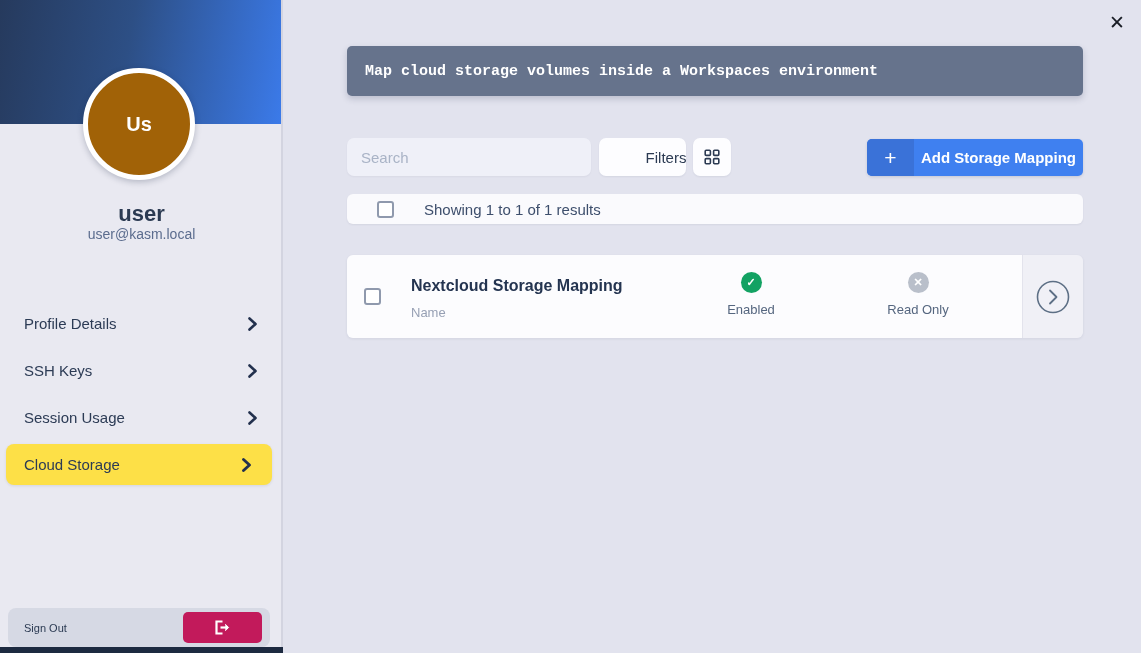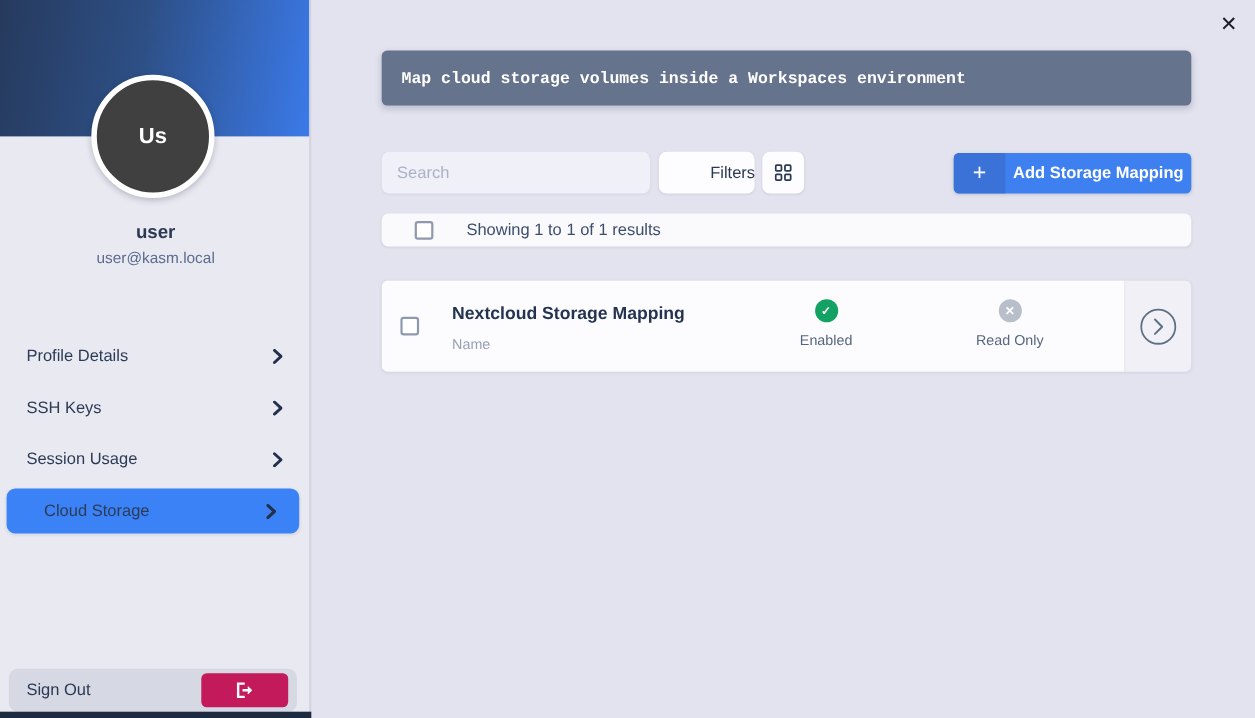--- a/index.html
+++ b/index.html
@@ -18,58 +18,58 @@
     background: #e9e9f1;
     border-right: 2px solid #d3d4e0;
   }
   .sidebar-header {
     position: absolute; left: 0; top: 0; width: 100%; height: 124px;
     background: linear-gradient(100deg, #263a5d 0%, #2d4f85 45%, #3b7ae9 100%);
   }
   .avatar {
     position: absolute; left: 83px; top: 68px; width: 112px; height: 112px;
     border-radius: 50%;
-    background: #404040;
+    background: #a16207;
     border: 5px solid #ffffff;
     display: flex; align-items: center; justify-content: center;
     box-shadow: 0 2px 6px rgba(20,30,60,.25);
   }
   .avatar span { color: #ffffff; font-size: 20px; font-weight: bold; }
   .username {
     position: absolute; top: 201px; left: 0; width: 283px;
-    text-align: center; font-size: 17px; font-weight: bold; color: #2b3a52;
+    text-align: center; font-size: 22px; font-weight: bold; color: #2b3a52;
   }
   .email {
     position: absolute; top: 226px; left: 0; width: 283px;
     text-align: center; font-size: 14px; color: #5b6c8e;
   }
   .menu { position: absolute; top: 300px; left: 0; width: 283px; }
   .menu-item {
     position: relative; height: 47px; display: flex; align-items: center;
     padding: 0 24px; cursor: pointer;
   }
   .menu-item .menu-label { font-size: 15px; color: #2c3b55; }
   .menu-item .chev { position: absolute; right: 26px; top: 50%; transform: translateY(-50%); }
   .menu-item.active {
-    background: #3b82f6;
+    background: #fde047;
     border-radius: 8px;
     margin: 0 11px 0 6px;
-    padding: 0 18px 0 34px;
+    padding: 0 18px 0 18px;
     height: 41px;
     top: 3px;
     box-shadow: 0 1px 3px rgba(30,40,70,.10);
   }
   .menu-item.active .chev { right: 21px; }
 
   .signout-bar {
     position: absolute; left: 8px; top: 608px; width: 262px; height: 39px;
     background: #d6d9e4; border-radius: 8px;
     display: flex; align-items: center; cursor: pointer;
   }
-  .signout-bar > span { margin-left: 16px; font-size: 15px; color: #2b3a52; }
+  .signout-bar > span { margin-left: 16px; font-size: 11px; color: #2b3a52; }
   .signout-btn {
     position: absolute; right: 8px; top: 4px; width: 79px; height: 31px;
     background: #c21a5b; border: none; border-radius: 5px; cursor: pointer;
     display: flex; align-items: center; justify-content: center;
   }
   .sidebar-bottom-strip {
     position: absolute; left: 0; top: 647px; width: 283px; height: 6px;
     background: #1d2a40;
   }
 

